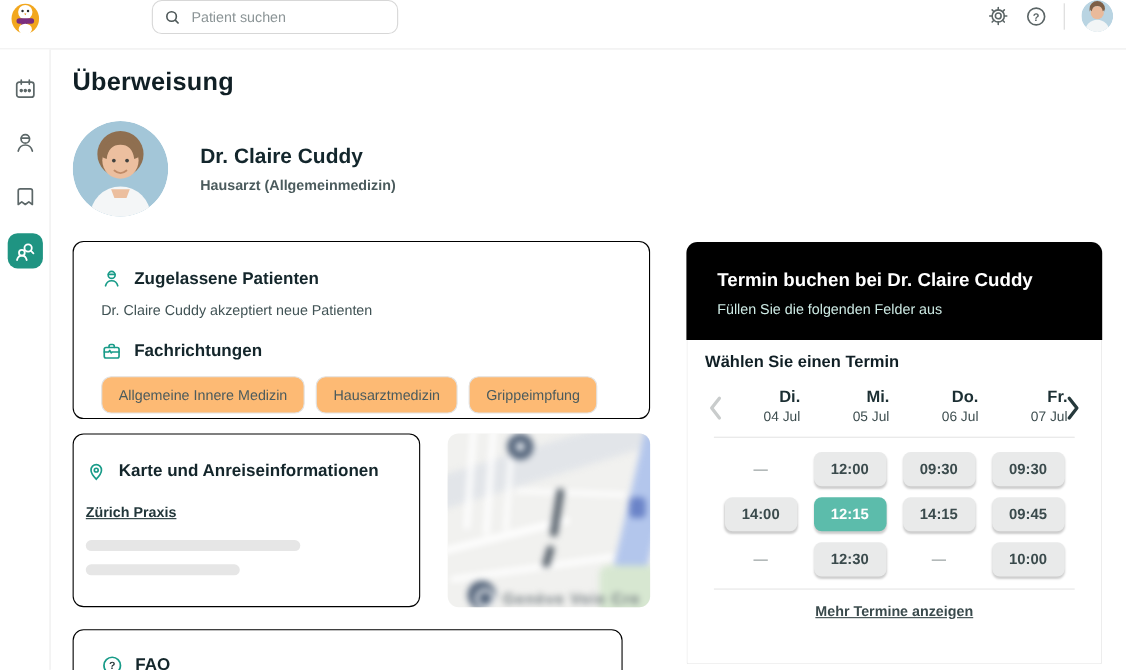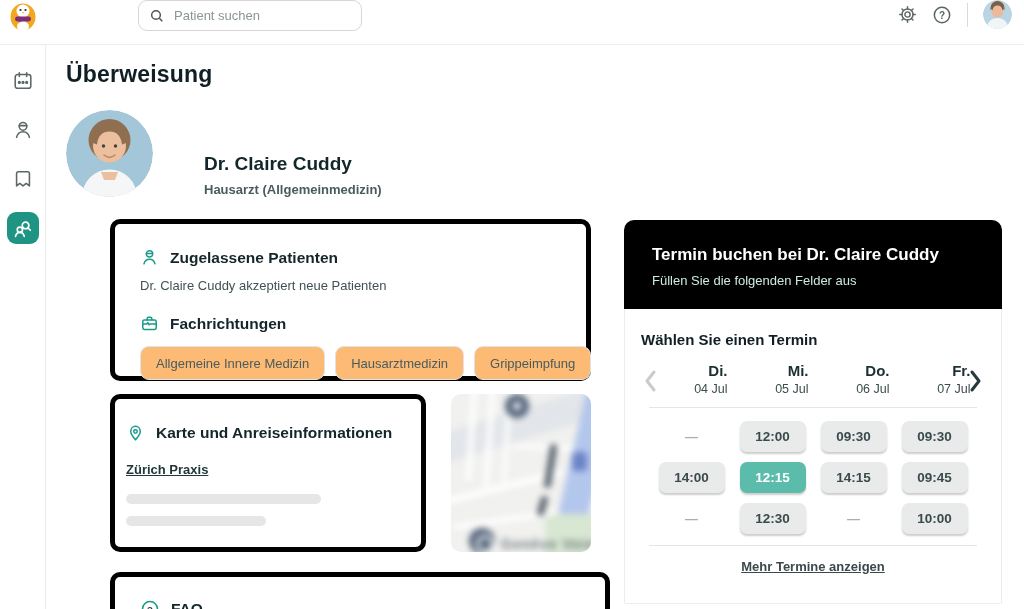--- a/index.html
+++ b/index.html
@@ -27,26 +27,26 @@
   .side-btn { width:32px; height:32px; border:none; background:none; border-radius:9px; display:flex;
     align-items:center; justify-content:center; cursor:pointer; color:#5c6768; }
   .side-btn.active { background:#1F9482; color:#fff; }
 
   .main { flex:1; display:flex; padding-left:20px; gap:33px; }
   .left-col { width:525px; }
   .right-col { width:378px; }
 
   
   h1.page-title { margin-top:16px; font-size:23px; font-weight:bold; letter-spacing:.2px; color:#101f25; }
-  .profile { margin-top:22px; display:flex; align-items:flex-end; gap:51px; }
+  .profile { margin-top:22px; display:flex; align-items:center; gap:29px; }
   .avatar-lg { width:87px; height:87px; border-radius:50%; overflow:hidden; flex:0 0 auto; }
   .doc-name { font-size:19px; font-weight:bold; color:#13262c; }
   .doc-spec { margin-top:7px; font-size:13px; font-weight:600; color:#4b5b5d; }
 
-  .card { border:5px solid #000000; border-radius:10px; background:#fff;margin-left:44px; }
+  .card { border:1px solid #000000; border-radius:10px; background:#fff; }
   .card1 { margin-top:22px; height:162px; padding:24px 25px; }
   .card-head { display:flex; align-items:center; gap:11px; }
   .card-title { font-size:15.5px; font-weight:bold; color:#14262b; }
   .card1 .accepting { margin-top:11px; font-size:13px; color:#405254; }
   .card1 .spec-head { margin-top:21px; }
   .chip-row { margin-top:13px; display:flex; gap:10px; }
   .chip { border:1px solid #e2e2e2; border-radius:9px; background:#fdba74; padding:0 15px; height:34px;
     font-size:13px; color:#4b5b5d; font-family:"Liberation Sans", sans-serif; cursor:pointer; white-space:nowrap; }
 
   .row2 { margin-top:13px; display:flex; gap:25px; height:158px; }
@@ -74,21 +74,21 @@
 
   .card3 { margin-top:20px; width:500px; height:70px; padding:22px 25px; }
 
   
   .booking { margin-top:175px; }
   .booking-header { background:#000000; border-radius:10px 10px 0 0; padding:23px 28px 21px; }
   .booking-title { color:#fff; font-size:17px; font-weight:bold; line-height:23px; }
   .booking-sub { margin-top:7px; color:#cdeae4; font-size:13px; }
   .booking-body { border:1px solid #ececec; border-top:none; background:#fff; min-height:295px;
     border-radius:0 0 2px 2px; }
-  .picker-title { padding:22px 16px 0; font-size:15px; font-weight:bold; color:#101f25; }
+  .picker-title { padding:12px 16px 0; font-size:15px; font-weight:bold; color:#101f25; }
 
   .days-wrap { position:relative; margin-top:14px; }
   .days-grid, .slot-grid { display:grid; grid-template-columns:repeat(4,72px); gap:10px 9px; justify-content:center; }
   .day-col { text-align:right; }
   .day-name { font-size:15px; font-weight:bold; color:#1c2f33; }
   .day-date { margin-top:3px; font-size:12.5px; color:#3c4c4e; }
   .chev { position:absolute; top:6px; background:none; border:none; cursor:pointer; padding:0; display:flex; }
   .chev-prev { left:17px; color:#c9cccc; }
   .chev-next { right:17px; color:#26393c; }
 

